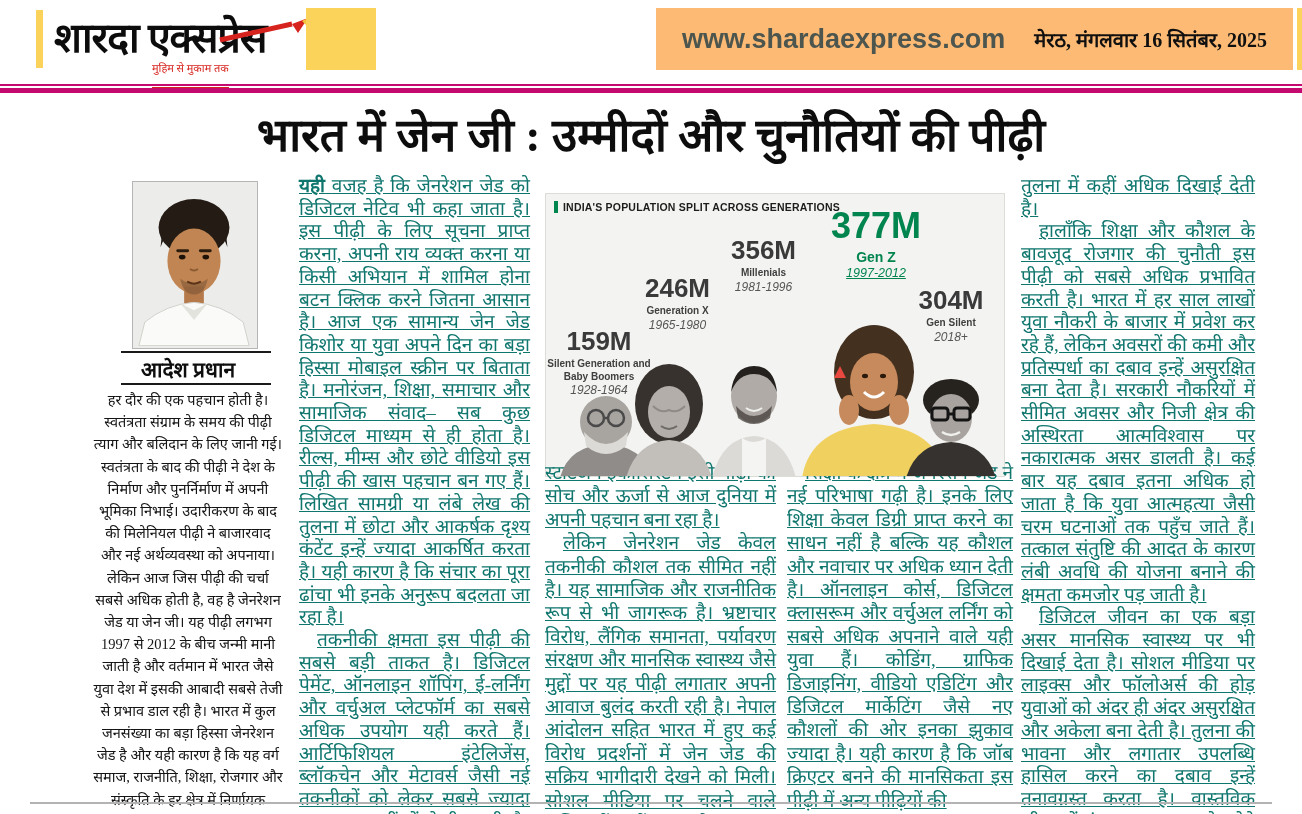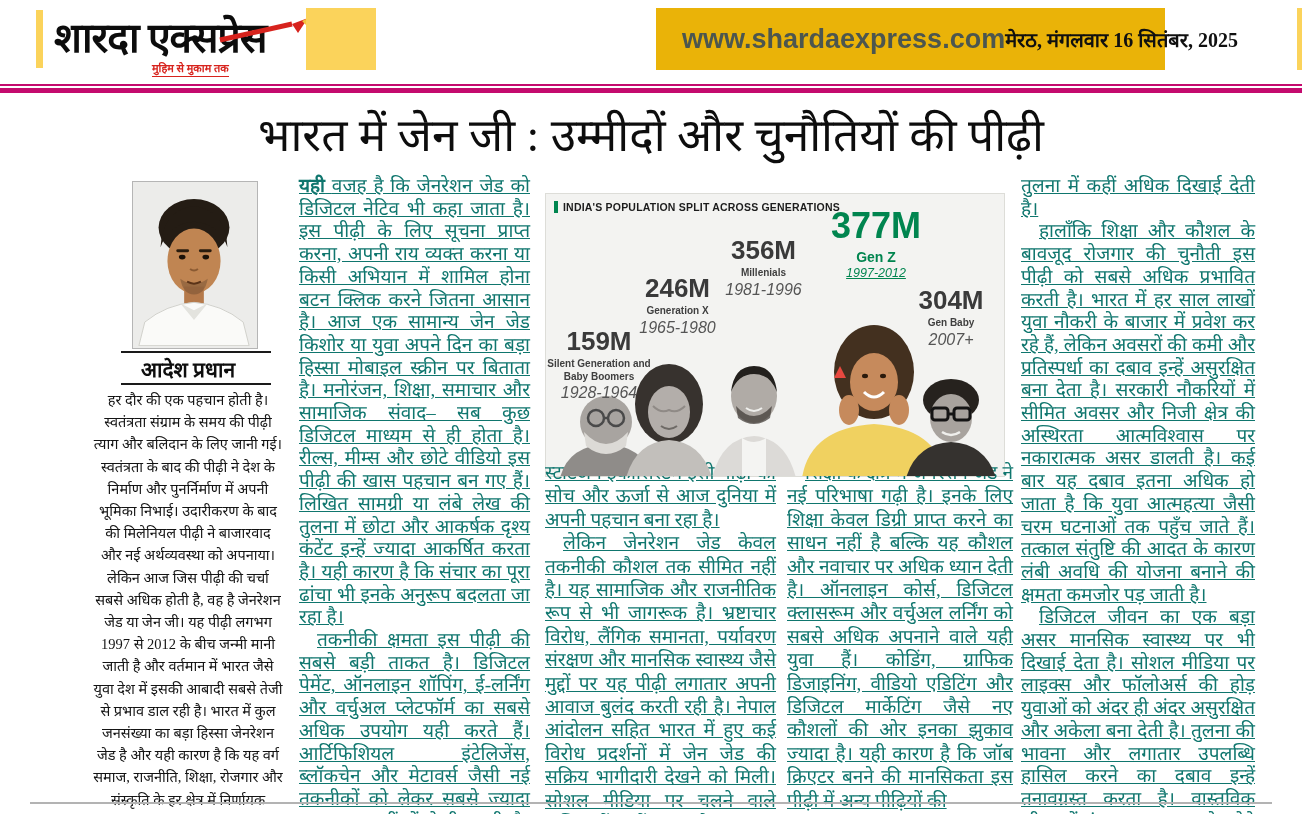--- a/index.html
+++ b/index.html
@@ -3,37 +3,37 @@
 <meta charset="utf-8">
 <style>
   html,body{margin:0;padding:0;background:#fff;}
   .page{position:relative;width:1302px;height:814px;background:#ffffff;overflow:hidden;
         font-family:"Liberation Serif","DejaVu Sans",serif;color:#111;}
   
   .y-strip{position:absolute;left:36px;top:10px;width:7px;height:58px;background:#fbd35b;}
   .masthead-title{position:absolute;left:54px;top:8px;width:260px;font-size:41px;font-weight:bold;
                   color:#0c0c0c;letter-spacing:-1px;white-space:nowrap;}
   .pen{position:absolute;left:218px;top:16px;width:92px;height:30px;}
-  .masthead-tagline{position:absolute;left:152px;top:60px;font-size:11px;font-weight:bold;color:#d7231d;
-                    border-bottom:1px solid #d7231d;padding-bottom:1px;white-space:nowrap;}
+  .masthead-tagline{position:absolute;left:152px;top:60px;font-size:11px;font-weight:normal;color:#d7231d;
+                    border-bottom:1px solid #d7231d;padding-bottom:12px;white-space:nowrap;}
   .y-square{position:absolute;left:306px;top:8px;width:70px;height:62px;background:#fbd35b;}
   .edition-title{position:absolute;left:388px;top:8px;width:268px;text-align:center;font-size:45px;
                  font-weight:bold;color:#f58220;-webkit-text-stroke:1.4px #1e1c66;
                  text-shadow:2px 2px 0 #c9c9e2;white-space:nowrap;
                  font-family:"Liberation Serif","DejaVu Sans",serif;}
-  .header-box{position:absolute;left:656px;top:8px;width:509px;height:62px;background:#eab308;
+  .header-box{position:absolute;left:656px;top:8px;width:637px;height:62px;background:#fdba74;
               display:flex;align-items:center;justify-content:space-between;padding:0 26px;box-sizing:border-box;}
   .website{font-family:"Liberation Sans","DejaVu Sans",sans-serif;font-weight:bold;font-size:27px;color:#4c564f;}
   .dateline{font-size:20px;font-weight:bold;color:#101010;white-space:nowrap;}
   .y-edge{position:absolute;right:0;top:8px;width:5px;height:62px;background:#fbd35b;}
   .rule-thin{position:absolute;left:0;top:84px;width:1302px;height:2px;background:#c40a6e;}
   .rule-thick{position:absolute;left:0;top:88px;width:1302px;height:5px;background:#c40a6e;}
   
   .headline{position:absolute;left:0;top:102px;width:1302px;text-align:center;font-size:46px;
-            font-weight:normal;color:#0d0d0d;}
+            font-weight:bold;color:#0d0d0d;}
   
   .col{position:absolute;font-size:19px;line-height:22.7px;text-align:justify;color:#0f766e;text-decoration:underline;}
   .para{margin:0;text-align:justify;}
   .para.indent{text-indent:18px;}
   .col1-text{position:absolute;left:93px;top:389px;width:190px;font-size:14.5px;line-height:22.2px;
              text-align:center;color:#141414;}
   .photo-frame{position:absolute;left:132px;top:181px;width:124px;height:166px;border:1px solid #b5b5b5;
                background:#ececea;}
   .name-rule{position:absolute;left:121px;width:150px;background:#1a1a1a;}
   .author-name{position:absolute;left:93px;top:355px;width:190px;text-align:center;font-size:21px;
@@ -47,21 +47,21 @@
   .infographic{position:absolute;left:545px;top:172px;width:460px;height:284px;background:#f3f3f1;
                border:1px solid #ddddd8;box-sizing:border-box;overflow:hidden;
                font-family:"Liberation Sans","DejaVu Sans",sans-serif;margin-top:21px;}
   .info-title{position:absolute;left:8px;top:7px;display:flex;align-items:center;gap:5px;z-index:3;}
   .accent-bar{width:4px;height:12px;background:#00854f;display:inline-block;}
   .info-title-text{font-size:10.5px;font-weight:bold;color:#1c1c1c;letter-spacing:0.2px;}
   .people{position:absolute;left:0;top:0;width:460px;height:284px;z-index:1;}
   .gen{position:absolute;text-align:center;z-index:2;}
   .gen .val{font-size:26px;font-weight:bold;color:#3a3a3a;line-height:1.05;}
   .gen .lab{font-size:10px;font-weight:bold;color:#3f3f3f;line-height:1.25;margin-top:3px;}
-  .gen .yrs{font-size:16px;font-style:italic;color:#555;line-height:1.2;}
+  .gen .yrs{font-size:12px;font-style:italic;color:#555;line-height:1.2;}
   .gen.hl .val{font-size:36px;color:#00854f;}
   .gen.hl .lab{font-size:14px;color:#00854f;margin-top:4px;}
   .gen.hl .yrs{font-size:12.5px;color:#00854f;text-decoration:underline;}
   .g0{left:0;top:134px;width:106px;}
   .g1{left:74px;top:81px;width:115px;}
   .g2{left:160px;top:43px;width:115px;}
   .g3{left:266px;top:13px;width:128px;}
   .g4{left:350px;top:93px;width:110px;}
   .bottom-rule{position:absolute;left:30px;top:802px;width:1242px;height:2px;background:#b3b3b3;}
 </style>
@@ -190,22 +190,22 @@
       <div class="lab">Millenials</div>
       <div class="yrs">1981-1996</div>
     </div>
     <div class="gen g3 hl">
       <div class="val">377M</div>
       <div class="lab">Gen Z</div>
       <div class="yrs">1997-2012</div>
     </div>
     <div class="gen g4">
       <div class="val">304M</div>
-      <div class="lab">Gen Baby</div>
-      <div class="yrs">2007+</div>
+      <div class="lab">Gen Silent</div>
+      <div class="yrs">2018+</div>
     </div>
   </div>
 
   <div class="col col3">
     <p class="para">स्टार्टअप इकोसिस्टम इसी पीढ़ी की सोच और ऊर्जा से आज दुनिया में अपनी पहचान बना रहा है।</p>
     <p class="para indent">लेकिन जेनरेशन जेड केवल तकनीकी कौशल तक सीमित नहीं है। यह सामाजिक और राजनीतिक रूप से भी जागरूक है। भ्रष्टाचार विरोध, लैंगिक समानता, पर्यावरण संरक्षण और मानसिक स्वास्थ्य जैसे मुद्दों पर यह पीढ़ी लगातार अपनी आवाज बुलंद करती रही है। नेपाल आंदोलन सहित भारत में हुए कई विरोध प्रदर्शनों में जेन जेड की सक्रिय भागीदारी देखने को मिली। सोशल मीडिया पर चलने वाले अभियानों में सबसे ज्यादा उपस्थिति इसी वर्ग की होती है। यह संदेश स्पष्ट है कि यह युवा पीढ़ी केवल</p>
   </div>
 
   <div class="col col4">
     <p class="para indent">शिक्षा के क्षेत्र में जेनरेशन जेड ने नई परिभाषा गढ़ी है। इनके लिए शिक्षा केवल डिग्री प्राप्त करने का साधन नहीं है बल्कि यह कौशल और नवाचार पर अधिक ध्यान देती है। ऑनलाइन कोर्स, डिजिटल क्लासरूम और वर्चुअल लर्निंग को सबसे अधिक अपनाने वाले यही युवा हैं। कोडिंग, ग्राफिक डिजाइनिंग, वीडियो एडिटिंग और डिजिटल मार्केटिंग जैसे नए कौशलों की ओर इनका झुकाव ज्यादा है। यही कारण है कि जॉब क्रिएटर बनने की मानसिकता इस पीढ़ी में अन्य पीढ़ियों की</p>

